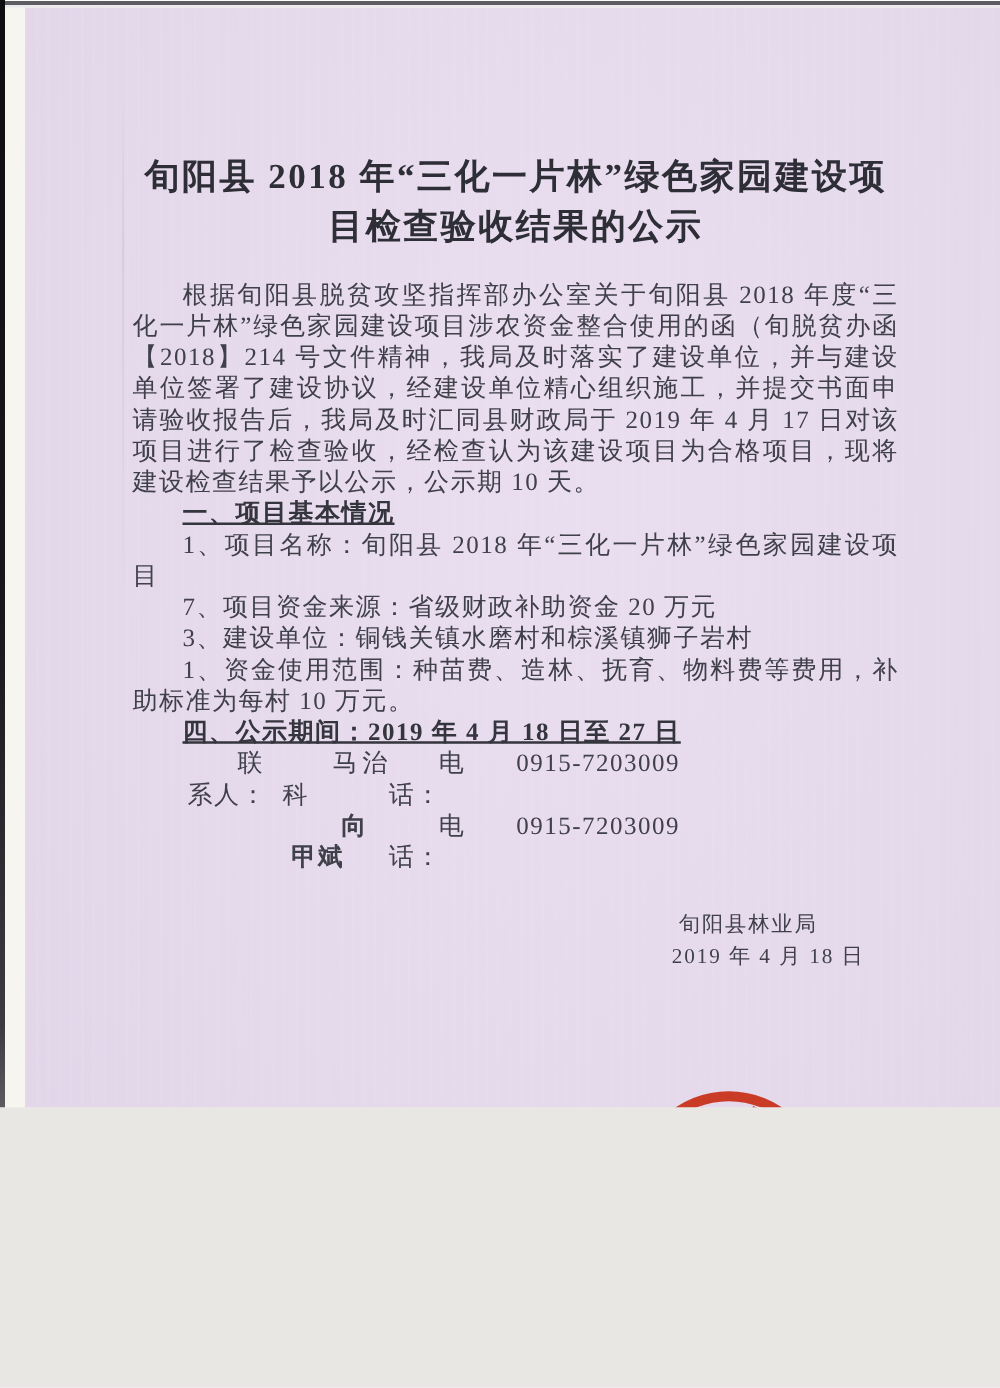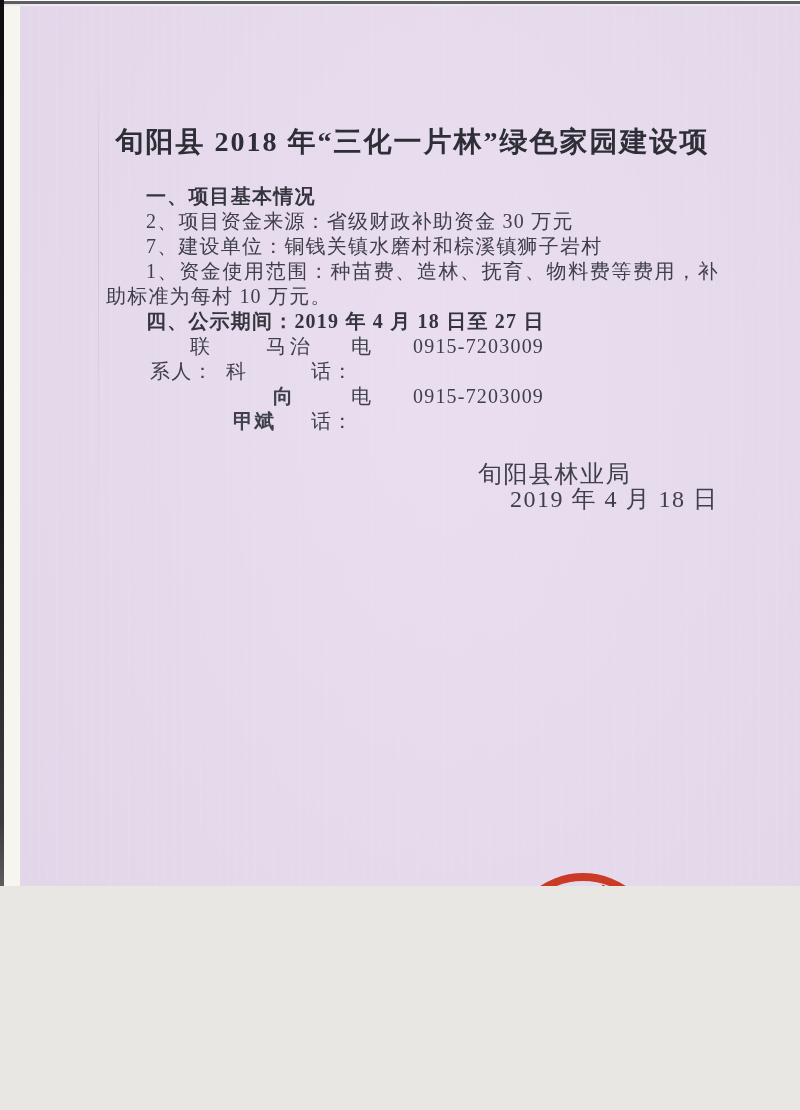--- a/index.html
+++ b/index.html
@@ -50,56 +50,59 @@
   }
   .title {
     text-align:center; font-weight:bold; color:#2e2e37;
     font-size:28px; line-height:40px; letter-spacing:2px;
   }
   .body-text {
     margin-top:22px; font-size:20px; line-height:25px; letter-spacing:1.2px;
     text-align:justify;
   }
   .body-text p { margin:0; text-indent:2em; }
-  p.h { font-weight:bold; color:#35353e; }
+  p.h { font-weight:bold; color:#35353e;text-decoration:underline; }
   .inline-label { font-weight:bold; color:#35353e; }
   
   .contact-row { margin:0; padding-left:44px; display:flex; text-indent:0; }
   .c-label { display:inline-block; width:76px; }
   .c-name  { display:inline-block; width:85px; }
   .c-name.shift { padding-left:7px; width:78px;font-weight:bold; }
   .c-phone-label { display:inline-block; width:62px; }
   
-  .sig { margin-top:28px; font-size:24px; line-height:25px; letter-spacing:1.5px; }
+  .sig { margin-top:28px; font-size:17px; line-height:25px; letter-spacing:1.5px;text-align:center; }
   .sig-org  { margin:0; padding-left:372px; }
   .sig-date { margin:0; padding-left:404px; }
   
   .seal {
     position:absolute; left:475px; top:856px; width:176px; height:176px;
     mix-blend-mode:multiply; opacity:.92; z-index:3;
   }
   .seal text { font-family:"Liberation Serif","DejaVu Serif",serif; }
 </style>
 </head>
 <body>
 
 <div class="scan">
   <div class="paper">
     <div class="crease"></div>
 
     <div class="doc">
       <div class="title">
         <div>旬阳县 2018 年“三化一片林”绿色家园建设项</div>
+        <div>目检查验收结果的公示</div>
       </div>
 
       <div class="body-text">
+        <p>根据旬阳县脱贫攻坚指挥部办公室关于旬阳县 2018 年度“三化一片林”绿色家园建设项目涉农资金整合使用的函（旬脱贫办函【2018】214 号文件精神，我局及时落实了建设单位，并与建设单位签署了建设协议，经建设单位精心组织施工，并提交书面申请验收报告后，我局及时汇同县财政局于 2019 年 4 月 17 日对该项目进行了检查验收，经检查认为该建设项目为合格项目，现将建设检查结果予以公示，公示期 10 天。</p>
 
         <p class="h">一、项目基本情况</p>
-        <p>2、项目资金来源：省级财政补助资金 30 万元</p>
-        <p>7、建设单位：铜钱关镇水磨村和棕溪镇狮子岩村</p>
+        <p>1、项目名称：旬阳县 2018 年“三化一片林”绿色家园建设项目</p>
+        <p>7、项目资金来源：省级财政补助资金 20 万元</p>
+        <p>3、建设单位：铜钱关镇水磨村和棕溪镇狮子岩村</p>
 
         <p>1、资金使用范围：种苗费、造林、抚育、物料费等费用，补助标准为每村 10 万元。</p>
 
 
         <p class="h">四、公示期间：2019 年 4 月 18 日至 27 日</p>
 
         <p class="contact-row">
           <span class="c-label">联系人：</span>
             <span class="c-name">马治科</span>
             <span class="c-phone-label">电话：</span>

